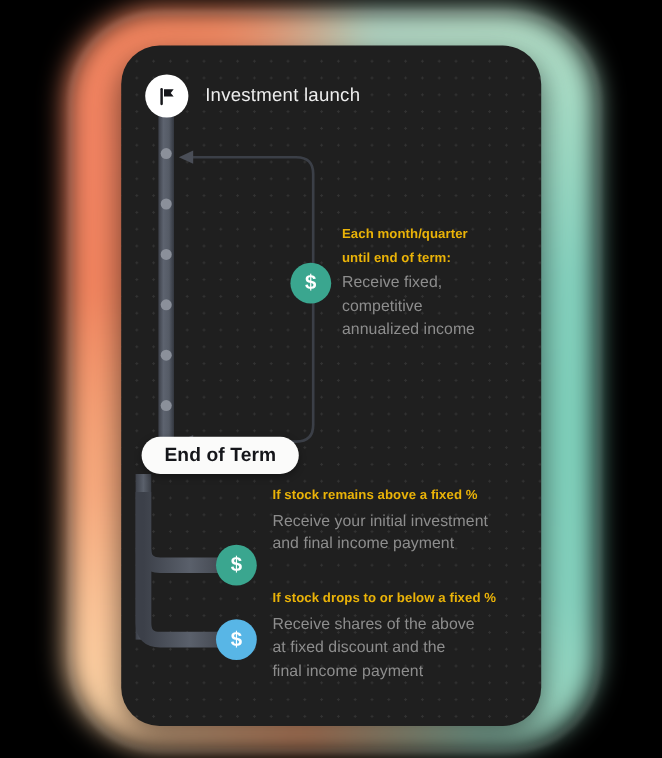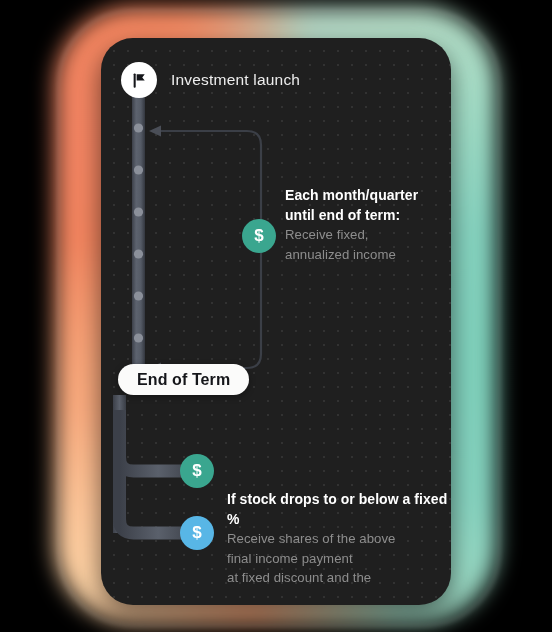--- a/index.html
+++ b/index.html
@@ -131,23 +131,23 @@
     height: 547px;
     overflow: visible;
   }
 
   
   .step {
     position: absolute;
     width: 200px;
   }
   .step-head {
-    font-size: 14px;
+    font-size: 11px;
     font-weight: 700;
-    color: #ffffff;
+    color: #eab308;
     line-height: 19.5px;
     letter-spacing: .05px;
   }
   .step-body {
     font-size: 13.2px;
     font-weight: 400;
     color: #8d8d8d;
     line-height: 19.5px;
     letter-spacing: .05px;
   }
@@ -272,31 +272,41 @@
         <span>End of Term</span>
       </div>
 
       <div class="step step-recurring">
         <div class="step-head">
           <div>Each month/quarter</div>
           <div>until end of term:</div>
         </div>
         <div class="step-body">
           <div>Receive fixed,</div>
+          <div>competitive</div>
           <div>annualized income</div>
         </div>
       </div>
 
+      <div class="step step-above">
+        <div class="step-head">
+          <div>If stock remains above a fixed %</div>
+        </div>
+        <div class="step-body">
+          <div>Receive your initial investment</div>
+          <div>and final income payment</div>
+        </div>
+      </div>
 
       <div class="step step-below">
         <div class="step-head">
           <div>If stock drops to or below a fixed %</div>
         </div>
         <div class="step-body">
           <div>Receive shares of the above</div>
+          <div>at fixed discount and the</div>
           <div>final income payment</div>
-          <div>at fixed discount and the</div>
         </div>
       </div>
 
     </div>
   </div>
 </div>
 
 </body></html>

